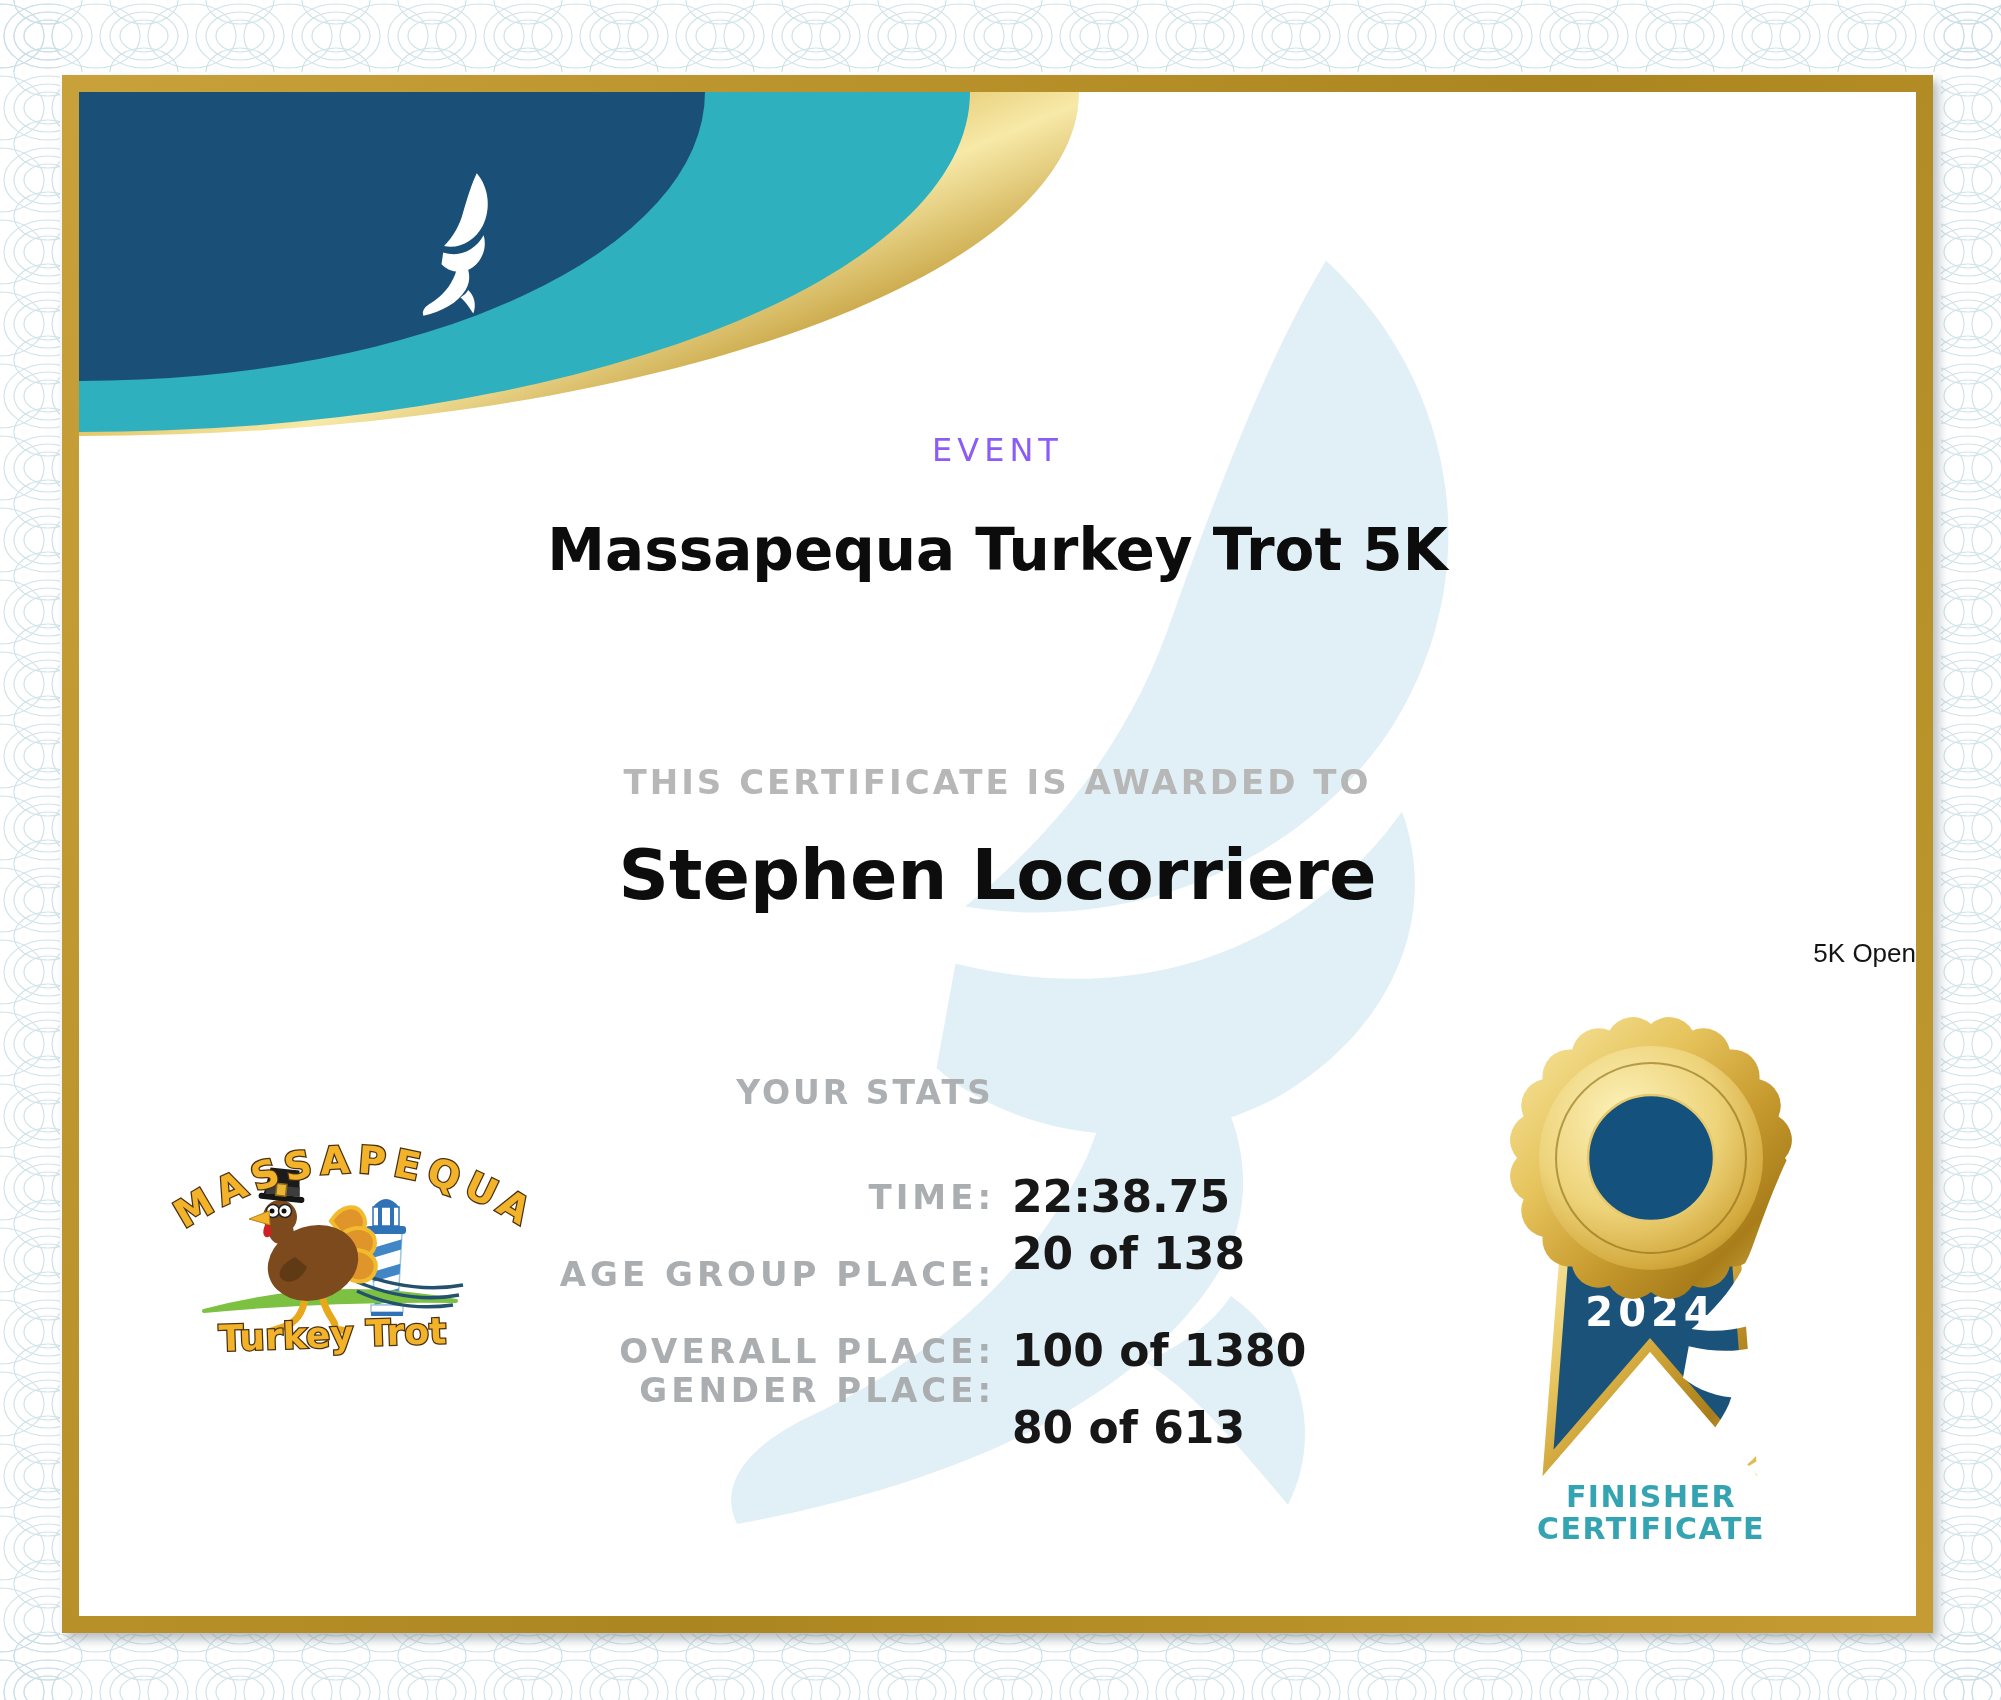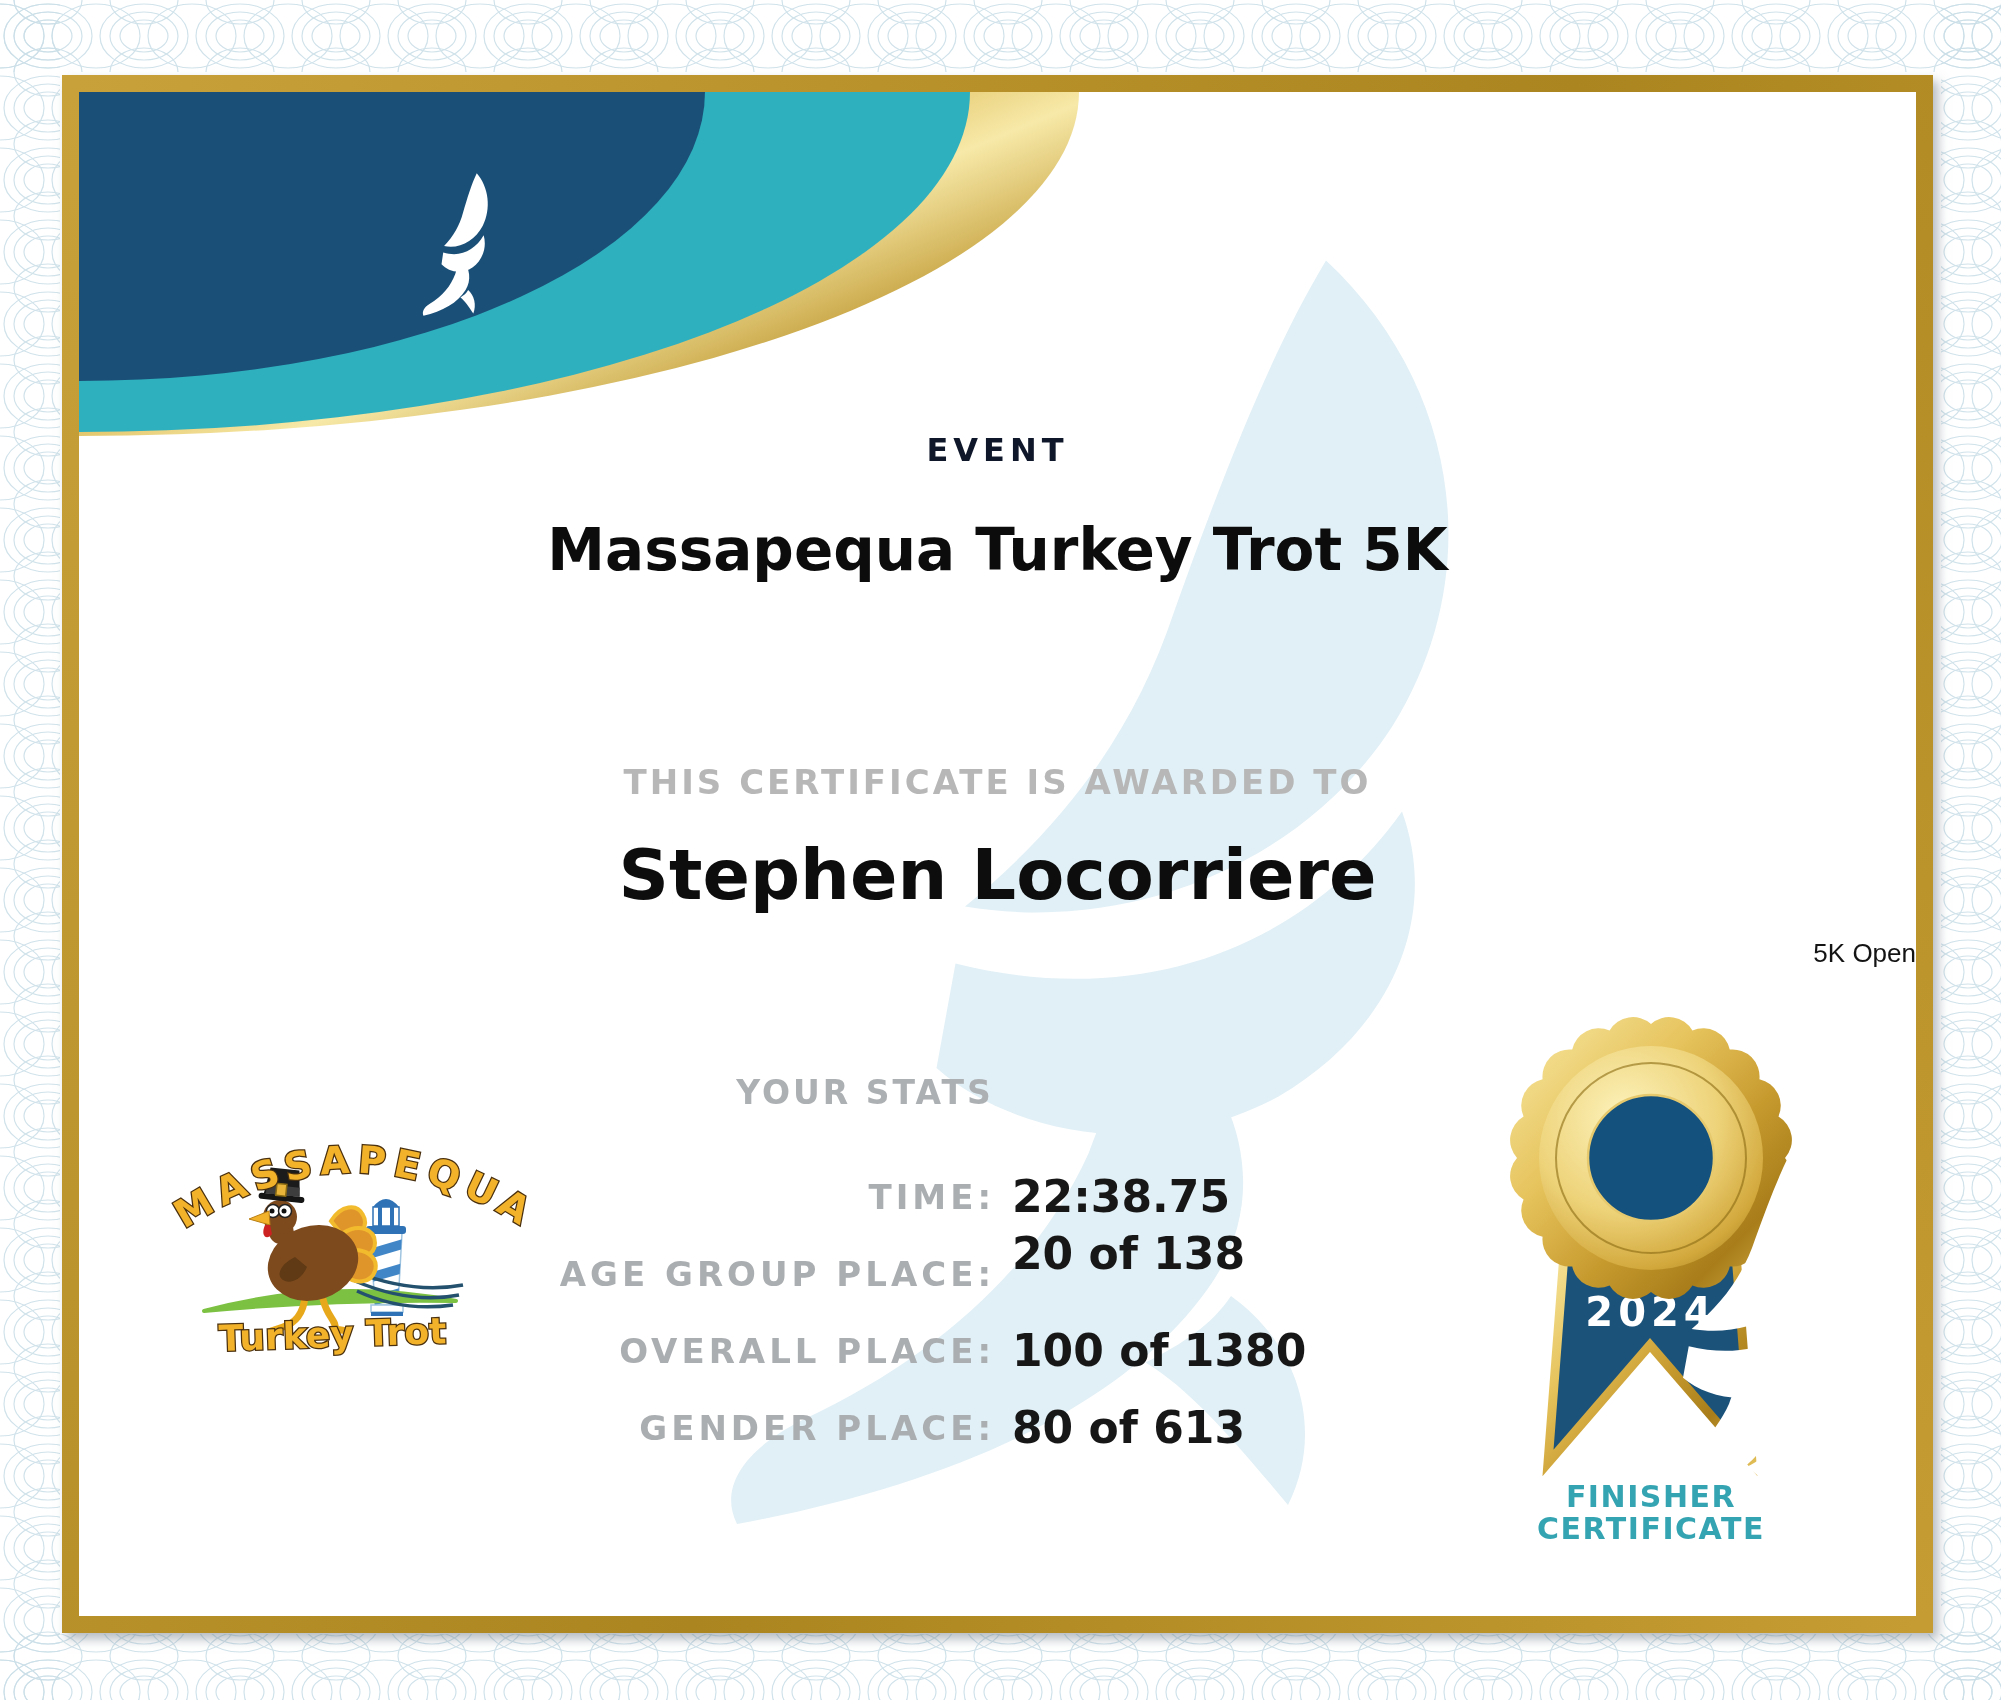--- a/index.html
+++ b/index.html
@@ -10,21 +10,21 @@
          border:17px solid #b9922e;
          border-image:linear-gradient(120deg,#c9a13a,#ab851f 55%,#c59c33) 1;
          background:#ffffff;z-index:2;
          box-shadow:5px 6px 10px rgba(105,120,132,.5);}
   .watermark{position:absolute;left:620px;top:140px;z-index:1;}
   .swoosh{position:absolute;left:0;top:0;z-index:2;}
   .logo{position:absolute;left:56px;top:113px;z-index:3;}
   .logo-text{font-size:52px;font-weight:700;color:#ffffff;line-height:68px;letter-spacing:-1px;}
   .logo-icon{position:absolute;left:341px;top:78px;z-index:3;}
   .centerline{position:absolute;left:0;width:1837px;text-align:center;z-index:3;}
-  .event-label{top:340px;font-size:32px;line-height:36px;letter-spacing:5px;font-weight:700;color:#0f172a;}
+  .event-label{top:340px;font-size:32px;line-height:36px;letter-spacing:5px;font-weight:400;color:#8b5cf6;}
   .event-title{top:423px;font-size:58px;line-height:70px;font-weight:700;color:#0c0c0c;}
   .awarded-label{top:668px;font-size:34px;line-height:44px;letter-spacing:3px;font-weight:600;color:#b7b7b7;}
   .recipient{top:747px;font-size:70px;line-height:72px;font-weight:700;color:#0d0d0d;}
   .division{top:835px;font-size:26px;line-height:52px;font-weight:400;color:#141414;
             font-family:"Liberation Sans","DejaVu Sans",sans-serif;text-align:right;}
   .stats-heading{top:979px;width:1572px;font-size:33px;line-height:44px;letter-spacing:3px;font-weight:600;color:#adb0b3;}
   .stat-label{position:absolute;left:0;width:916px;text-align:right;font-size:34px;line-height:44px;
               letter-spacing:4px;font-weight:600;color:#abaeb1;z-index:3;}
   .stat-value{position:absolute;left:933px;font-size:44px;line-height:44px;font-weight:700;color:#171717;z-index:3;}
   .event-logo{position:absolute;left:91px;top:1023px;z-index:3;}
@@ -104,21 +104,21 @@
     </div>
     <div>
       <div class="stat-label" style="top:1160px">AGE GROUP PLACE:</div>
       <div class="stat-value" style="top:1140px">20 of 138</div>
     </div>
     <div>
       <div class="stat-label" style="top:1237px">OVERALL PLACE:</div>
       <div class="stat-value" style="top:1237px">100 of 1380</div>
     </div>
     <div>
-      <div class="stat-label" style="top:1314px">GENDER PLACE:</div>
+      <div class="stat-label" style="top:1276px">GENDER PLACE:</div>
       <div class="stat-value" style="top:1314px">80 of 613</div>
     </div>
 
     <svg class="event-logo" width="370" height="300" viewBox="0 0 370 300">
       <defs>
         <path id="archP" d="M 18,112 Q 185,4 352,112" fill="none"></path>
         <clipPath id="towerClip">
             <path d="M200,118 L232,118 L228,190 L205,190 Z"></path>
           </clipPath>
       </defs>

